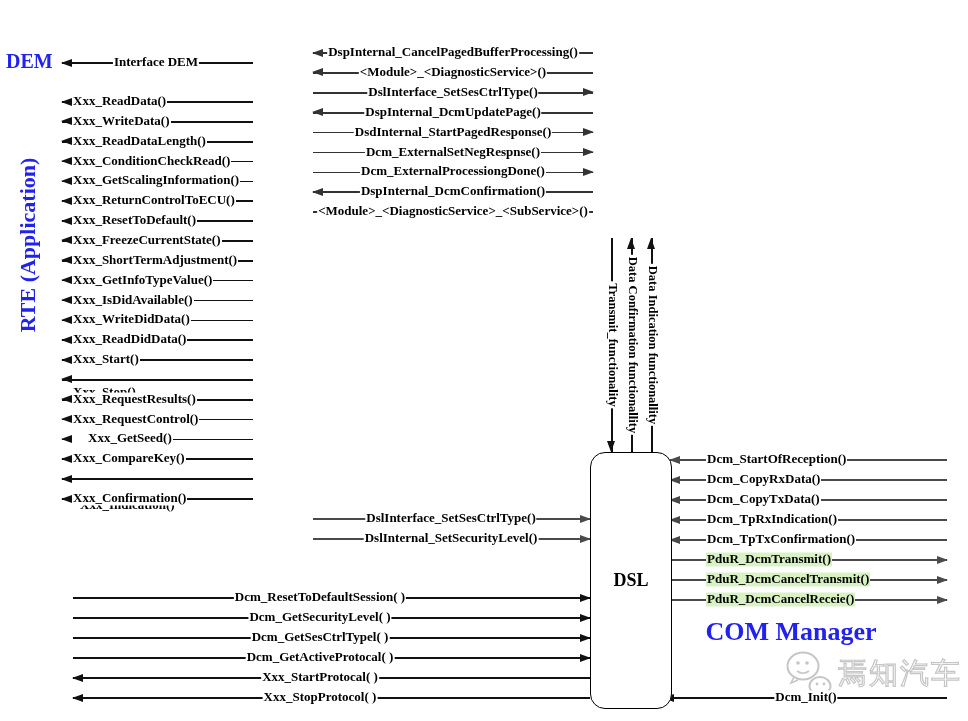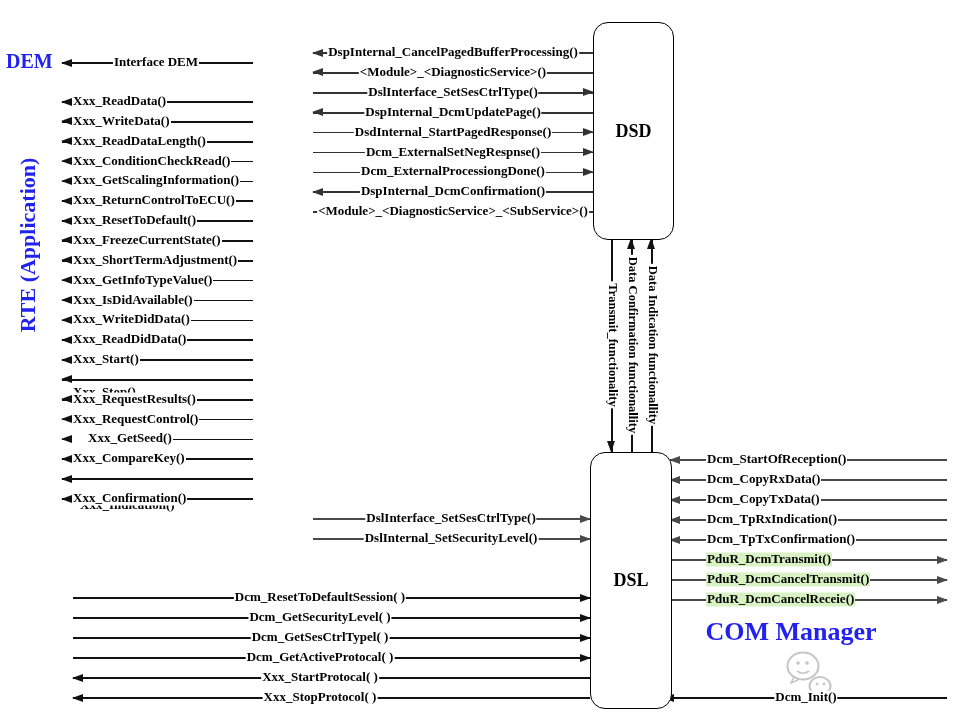--- a/index.html
+++ b/index.html
@@ -46,20 +46,21 @@
     <svg width="54" height="52" viewBox="0 0 54 52">
       <ellipse cx="21" cy="18" rx="15.5" ry="13.5" fill="none" stroke="#c6c6c6" stroke-width="2"></ellipse>
       <circle cx="16" cy="15" r="1.8" fill="#c6c6c6"></circle>
       <circle cx="25" cy="15" r="1.8" fill="#c6c6c6"></circle>
       <path d="M15 23 q6 4.5 12 0" stroke="#c6c6c6" fill="none" stroke-width="1.6"></path>
       <path d="M12 29 l-3 6 l7 -3" fill="none" stroke="#c6c6c6" stroke-width="1.6"></path>
       <ellipse cx="38" cy="38" rx="10.5" ry="9" fill="none" stroke="#c6c6c6" stroke-width="2"></ellipse>
       <circle cx="35" cy="36" r="1.4" fill="#c6c6c6"></circle>
       <circle cx="42" cy="36" r="1.4" fill="#c6c6c6"></circle>
     </svg>
+    <span class="wm-text">焉知汽车</span>
   </div>
 
   <div id="g-dem">
       <div class="hline" style="left: 62px; top: 62.15px; width: 191px; background: rgb(17, 17, 17);"></div>
       <div class="ah l" style="left: 61px; top: 58.5px; border-right-color: rgb(17, 17, 17);"></div>
       <span class="lbl ctr" style="left: 156px; top: 63px;">Interface DEM</span>
     </div>
   <div id="g-rte">
       <div class="hline" style="left: 62px; top: 101.15px; width: 191px; background: rgb(17, 17, 17);"></div>
       <div class="ah l" style="left: 61px; top: 97.5px; border-right-color: rgb(17, 17, 17);"></div>
@@ -217,23 +218,20 @@
       <div class="hline" style="left: 670px; top: 599.15px; width: 277px; background: rgb(74, 74, 74);"></div>
       <div class="ah r" style="left: 937px; top: 595.5px; border-left-color: rgb(74, 74, 74);"></div>
       <span class="lbl hl" style="left: 706px; top: 600px; background: rgb(217, 242, 196);">PduR_DcmCancelReceie()</span>
     </div>
   <div id="g-com">
       <div class="hline" style="left: 664px; top: 697.15px; width: 283px; background: rgb(17, 17, 17);"></div>
       <div class="ah l" style="left: 663px; top: 693.5px; border-right-color: rgb(17, 17, 17);"></div>
       <span class="lbl ctr" style="left: 806px; top: 698px;">Dcm_Init()</span>
     </div>
 
-  <div class="box" id="box-dsd">
-    <span>DSD</span>
-  </div>
   <div class="box" id="box-dsl">
     <span>DSL</span>
   </div>
 
   <div class="title" id="t-dem" style="color: rgb(34, 34, 238);">DEM</div>
   <div class="title" id="t-rte" style="color: rgb(34, 34, 238);">RTE (Application)</div>
   <div class="title" id="t-com" style="color: rgb(34, 34, 238);">COM Manager</div>
 
 </div>
 

